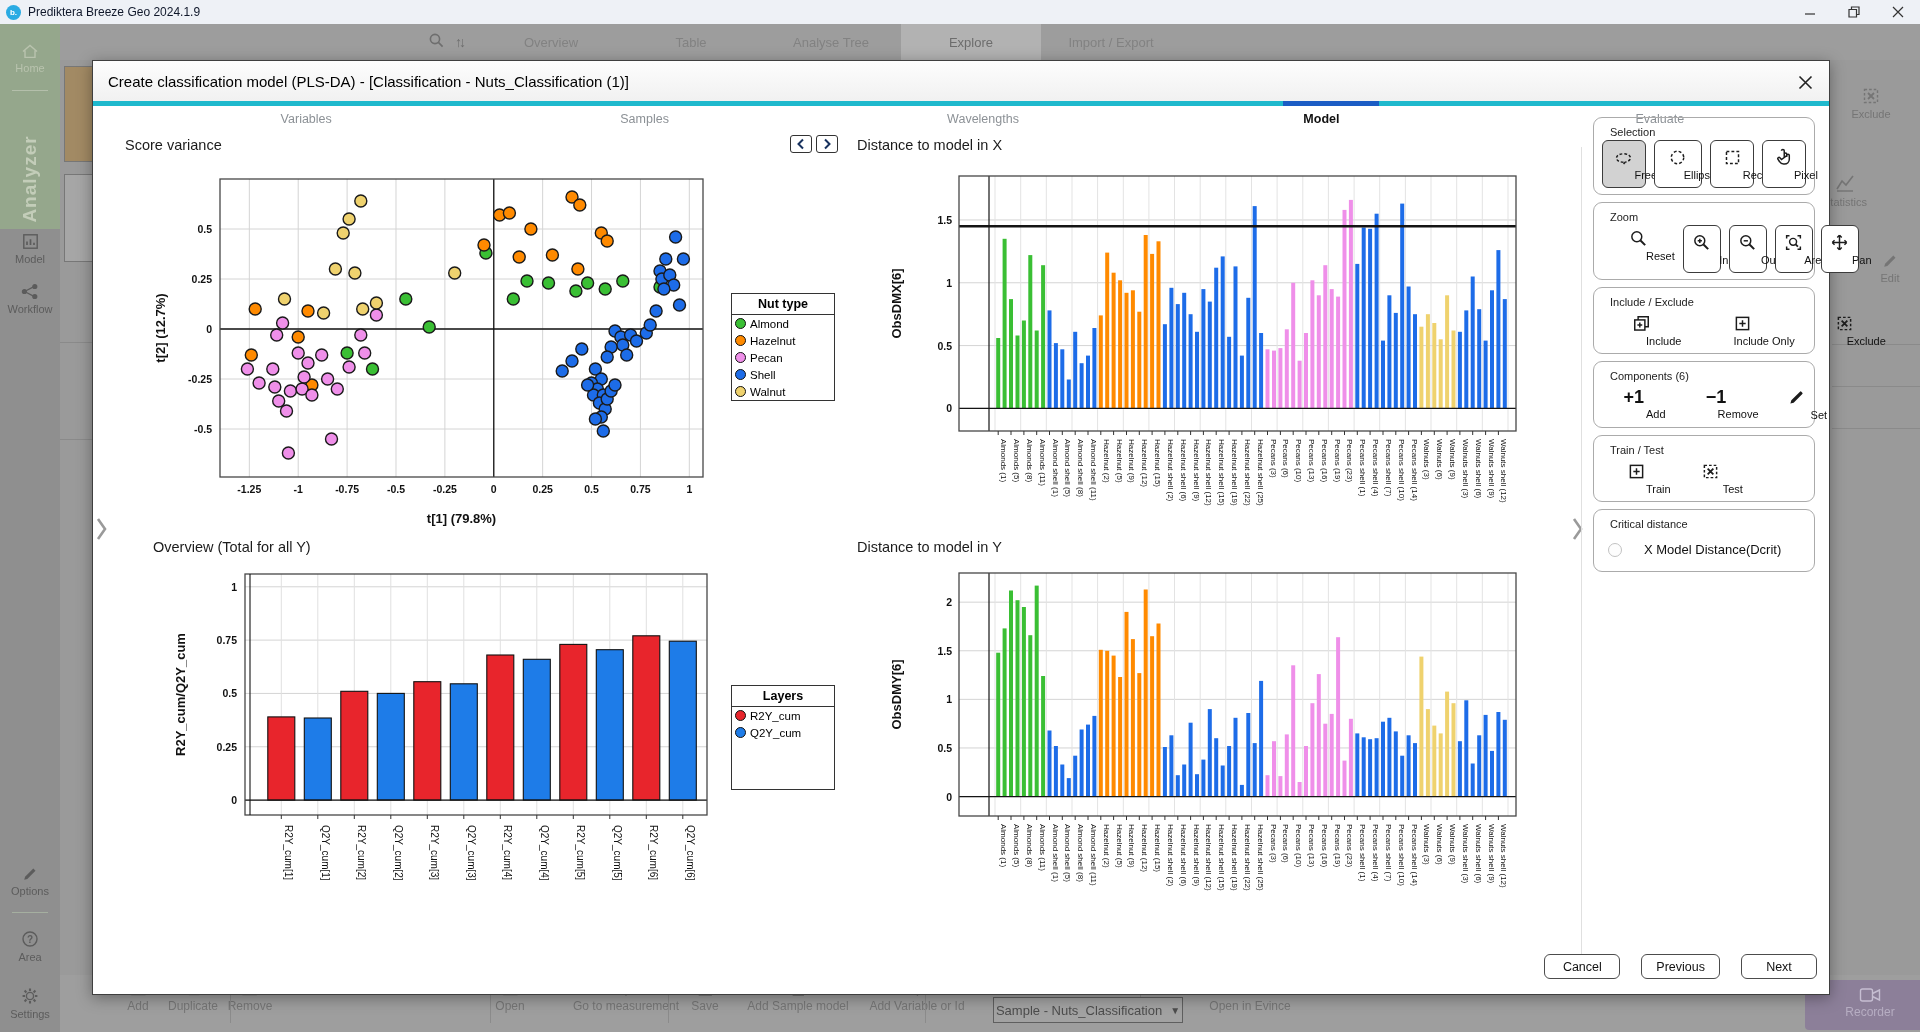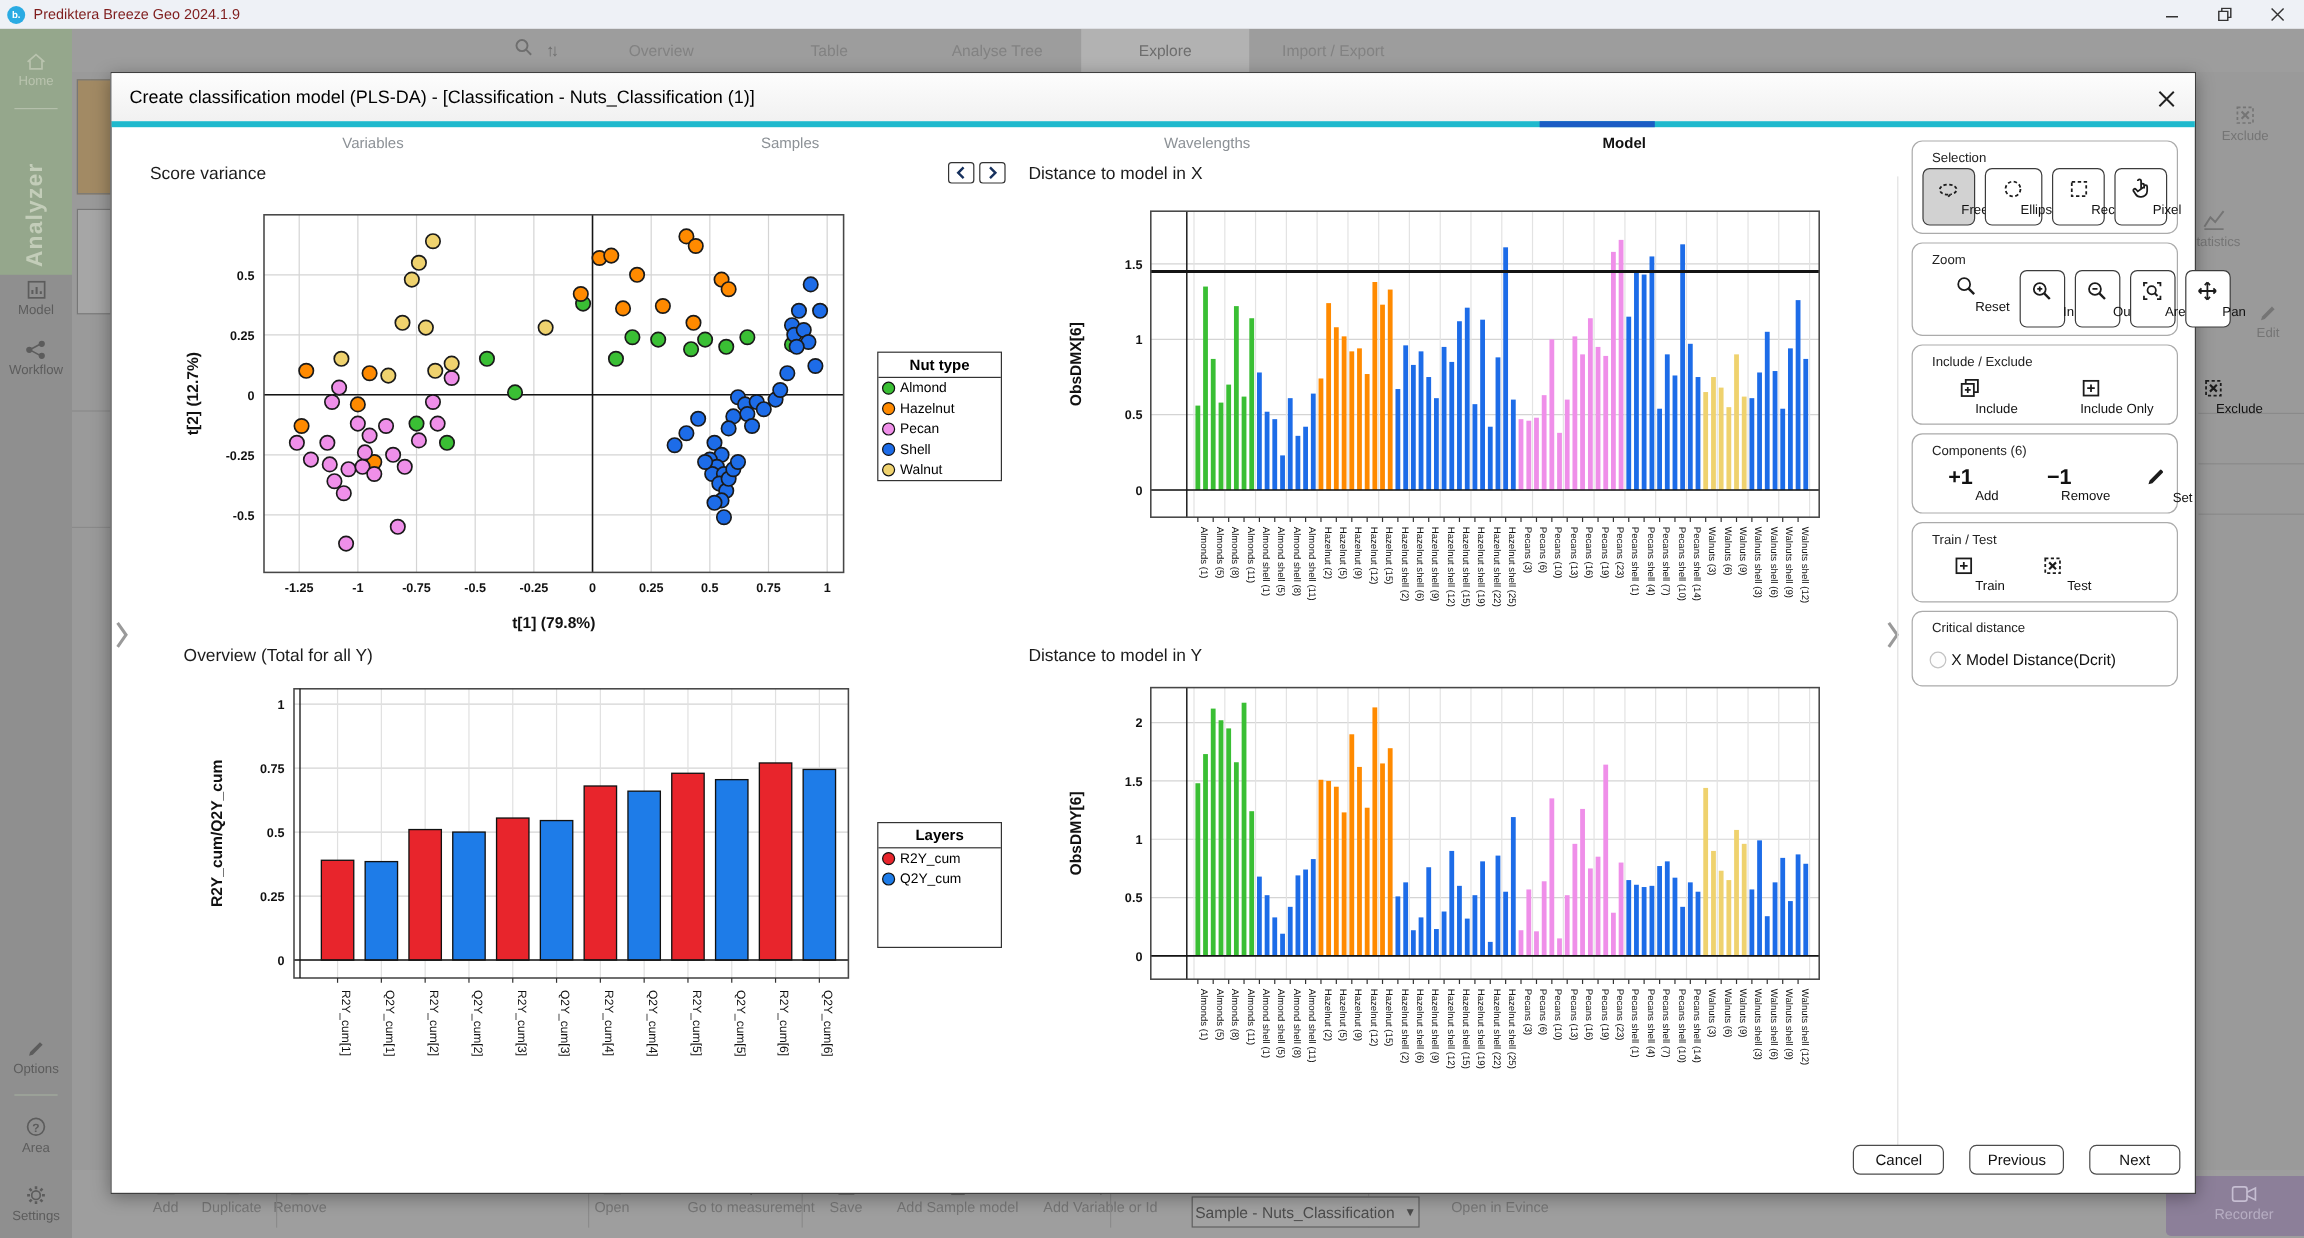--- a/index.html
+++ b/index.html
@@ -6,21 +6,21 @@
   html,body { width:1920px; height:1032px; overflow:hidden; background:#9e9e9e;
     font-family:"Liberation Sans", sans-serif; }
   #screen { position:relative; width:1920px; height:1032px; }
 
   
   .titlebar { position:absolute; left:0; top:0; width:1920px; height:24px; background:#eef1f6;
     display:flex; align-items:center; z-index:50; }
   .logo { width:15px; height:15px; border-radius:50%; background:#2aabe3; color:#fff;
     font-size:8px; font-weight:bold; display:flex; align-items:center; justify-content:center;
     margin:0 7px 0 6px; }
-  .apptitle { font-size:12px; color:#7f1d1d; }
+  .apptitle { font-size:12px; color:#0f172a; }
   .wincontrols { margin-left:auto; display:flex; }
   .winbtn { width:44px; height:24px; display:flex; align-items:center; justify-content:center; }
   .winbtn svg { stroke:#333; stroke-width:1.2; fill:none; }
 
   
   .appbg { position:absolute; left:0; top:24px; width:1920px; height:1008px; background:#9a9a9a; }
   .toptabs { position:absolute; left:60px; top:0; width:1860px; height:36px; background:#9d9d9d;
     display:flex; align-items:center; }
   .searchzone { display:flex; align-items:center; gap:10px; padding-left:368px; color:#6e6e6e; }
   .searchzone svg { stroke:#6e6e6e; fill:none; stroke-width:1.6; }
@@ -95,21 +95,21 @@
   .tgroup-title { font-size:11px; color:#222; margin:-11px 0 2px 4px; background:#fff; display:inline-block; padding:0 4px; }
   .trow { display:flex; align-items:flex-start; gap:8px; }
   .tbtn { border:1.4px solid #3c3c3c; border-radius:6px; min-width:38px; height:48px; background:#fff;
     display:flex; flex-direction:column; align-items:center; justify-content:center; gap:2px; padding:2px 3px; }
   .tbtn.active { background:#d2d2d2; }
   .tbare { display:flex; flex-direction:column; align-items:center; gap:2px; padding-top:4px; }
   .tlabel { font-size:11px; color:#111; white-space:nowrap;padding-left:44px; }
   .bigpm { font-size:18px; font-weight:bold; color:#111; line-height:18px; }
   .tico svg { stroke:#1c1c1c; fill:none; stroke-width:1.4; display:block; }
   .radio { width:14px; height:14px; border-radius:50%; border:1px solid #c2c2c2; background:#fdfdfd; }
-  .critrow { display:flex; align-items:center; gap:4px; padding:10px 2px 8px 6px; font-size:13px; color:#111; }
+  .critrow { display:flex; align-items:center; gap:22px; padding:10px 2px 8px 6px; font-size:13px; color:#111; }
 
   .dlg-footer { position:absolute; right:12px; top:893px; display:flex; gap:21px; }
   .fbtn { min-width:76px; height:25px; border:1px solid #4c4c4c; border-radius:6px; background:#fff;
     font-size:12.5px; color:#111; display:flex; align-items:center; justify-content:center; padding:0 14px; }
 </style>
 </head>
 <body>
 
 <div id="screen">
 
@@ -298,20 +298,21 @@
         </svg>
     </span>
     <div class="progressline">
       <div class="progressseg" style="left:1190px; width:96px"></div>
     </div>
     <div class="steps">
         <div class="step">Variables</div>
         <div class="step">Samples</div>
         <div class="step">Wavelengths</div>
         <div class="step active">Model</div>
+        <div class="step">Evaluate</div>
       </div>
 
     <div class="chart-title" style="left:32px; top:76px">Score variance</div>
     <div class="chart-title" style="left:764px; top:76px">Distance to model in X</div>
     <div class="chart-title" style="left:60px; top:478px">Overview (Total for all Y)</div>
     <div class="chart-title" style="left:764px; top:478px">Distance to model in Y</div>
 
     <div class="navarrows">
       <span class="navbtn">
           <svg width="10" height="12">

